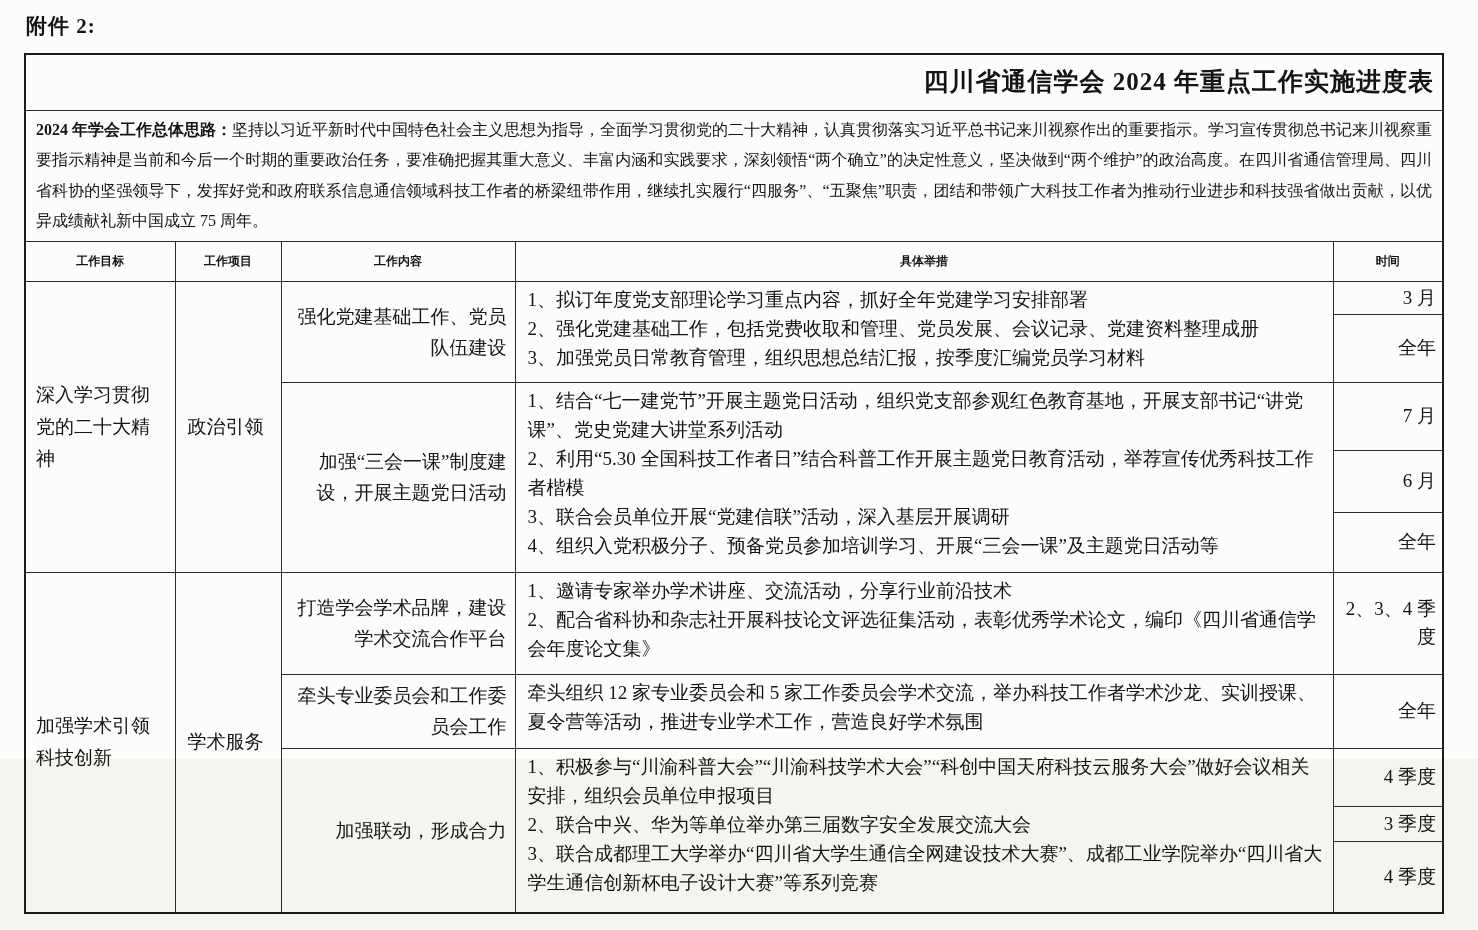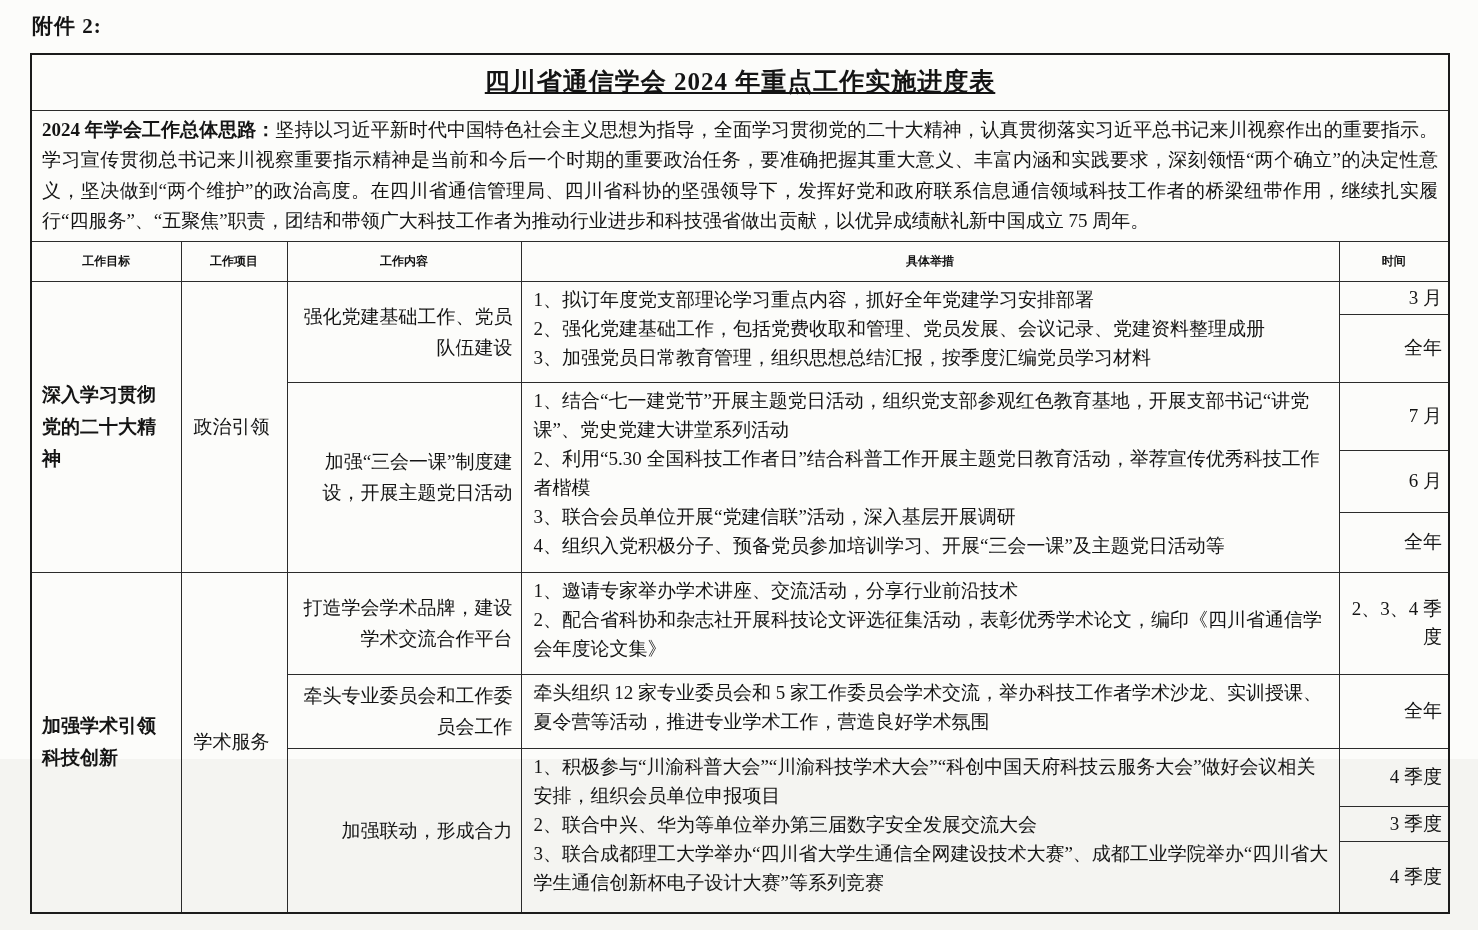--- a/index.html
+++ b/index.html
@@ -6,21 +6,21 @@
   html, body { margin: 0; padding: 0; }
   body {
     width: 1478px; height: 930px;
     background: #f4f4f1;
     font-family: "Liberation Serif", "DejaVu Serif", serif;
     color: #141414;
   }
   .page {
     width: 1478px; height: 759px;
     background: #fcfcfa;
-    padding: 8px 30px 8px 30px;
+    padding: 8px 30px 8px 24px;
     position: relative;
   }
   .attachment {
     font-size: 21px;
     font-weight: bold;
     margin: 4px 0 13px 2px;
     letter-spacing: 1px;
   }
   table.schedule {
     border-collapse: collapse;
@@ -30,46 +30,45 @@
   }
   td, th {
     border: 1px solid #2b2b2b;
     font-size: 19px;
     line-height: 30px;
     padding: 2px 8px;
     overflow: hidden;
   }
   tr.title-row td {
     height: 56px;
-    text-align: center;
+    text-align: right;
     vertical-align: middle;
     font-size: 25px;
     font-weight: bold;
     letter-spacing: 1px;
-    text-decoration: underline;
   }
   tr.intro-row td {
     height: 126px;
     vertical-align: top;
     text-align: justify;
     padding: 4px 10px;
-    font-size: 19px;
+    font-size: 16px;
     line-height: 30.5px;
   }
   .intro-label { font-weight: bold; }
   tr.header-row th {
     height: 40px;
     font-size: 12px;
     font-weight: bold;
     text-align: center;
     vertical-align: middle;
     padding: 2px 4px;
   }
   td.goal {
-    font-weight: bold;
+    font-weight: normal;
     vertical-align: middle;
     padding: 2px 8px 2px 10px;
     line-height: 32px;
     margin-top: 44px;
   }
   td.project {
     text-align: left;
     vertical-align: middle;
     padding: 2px 6px 2px 12px;
     line-height: 32px;

